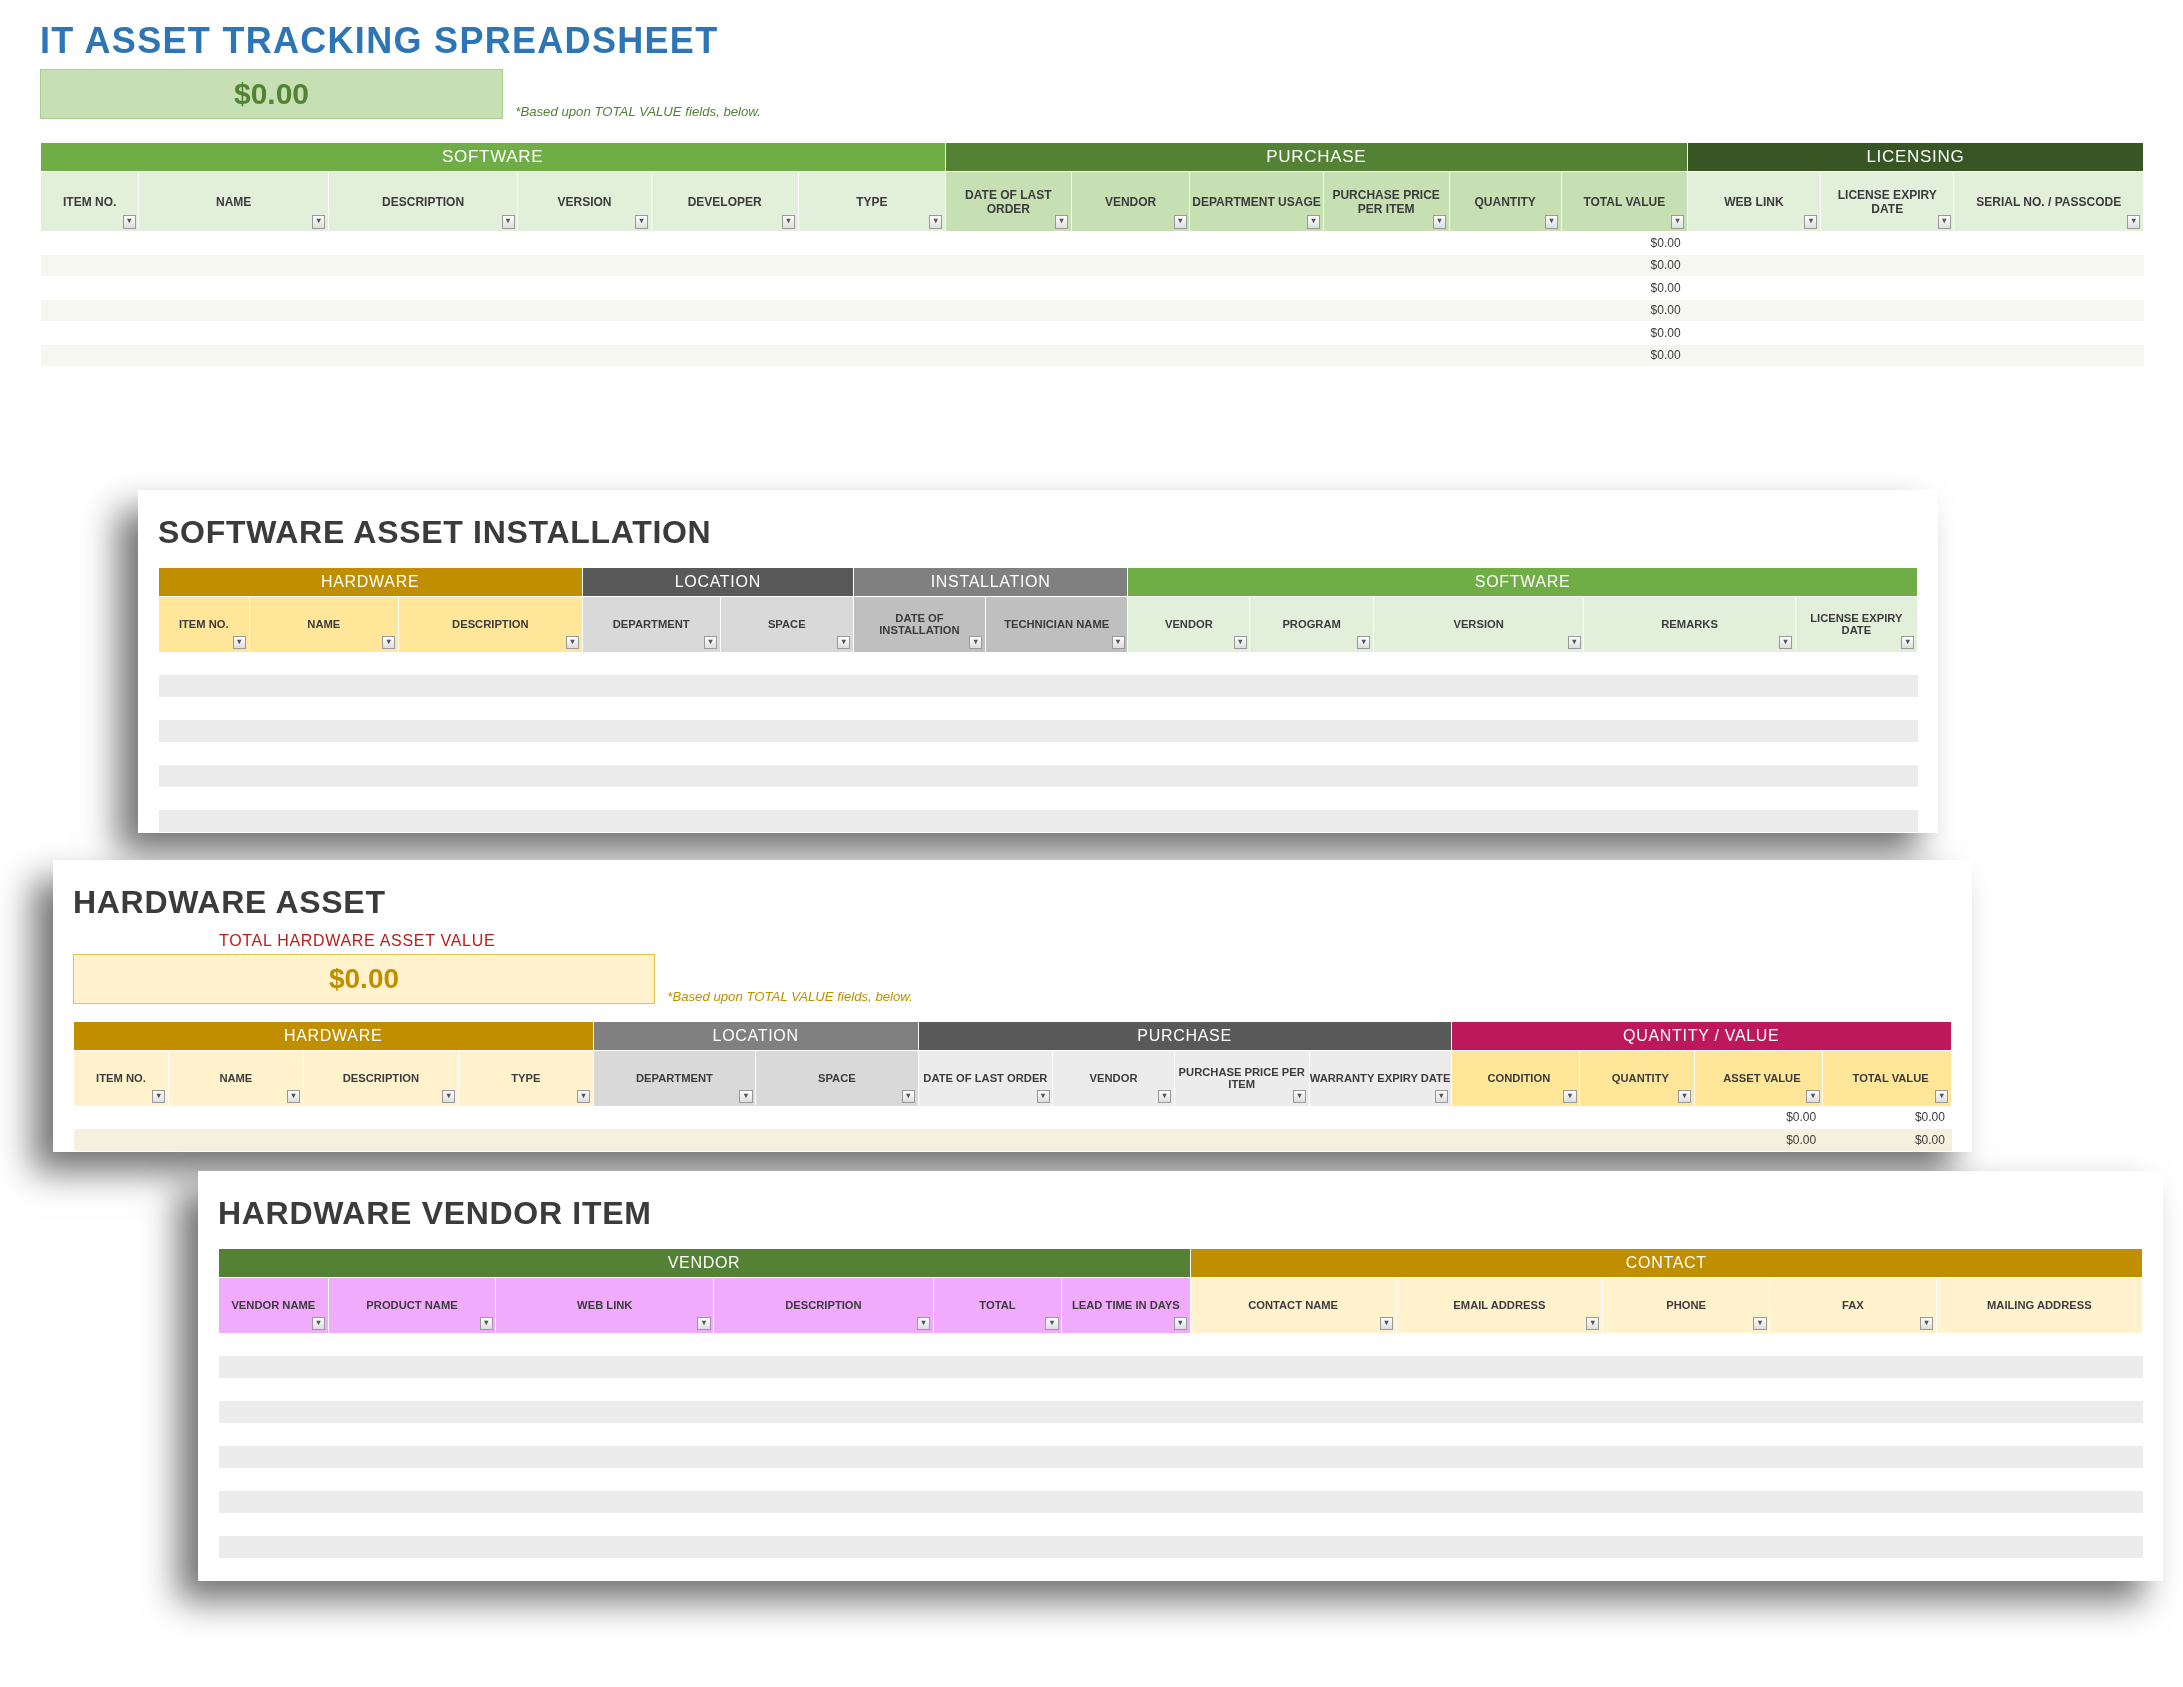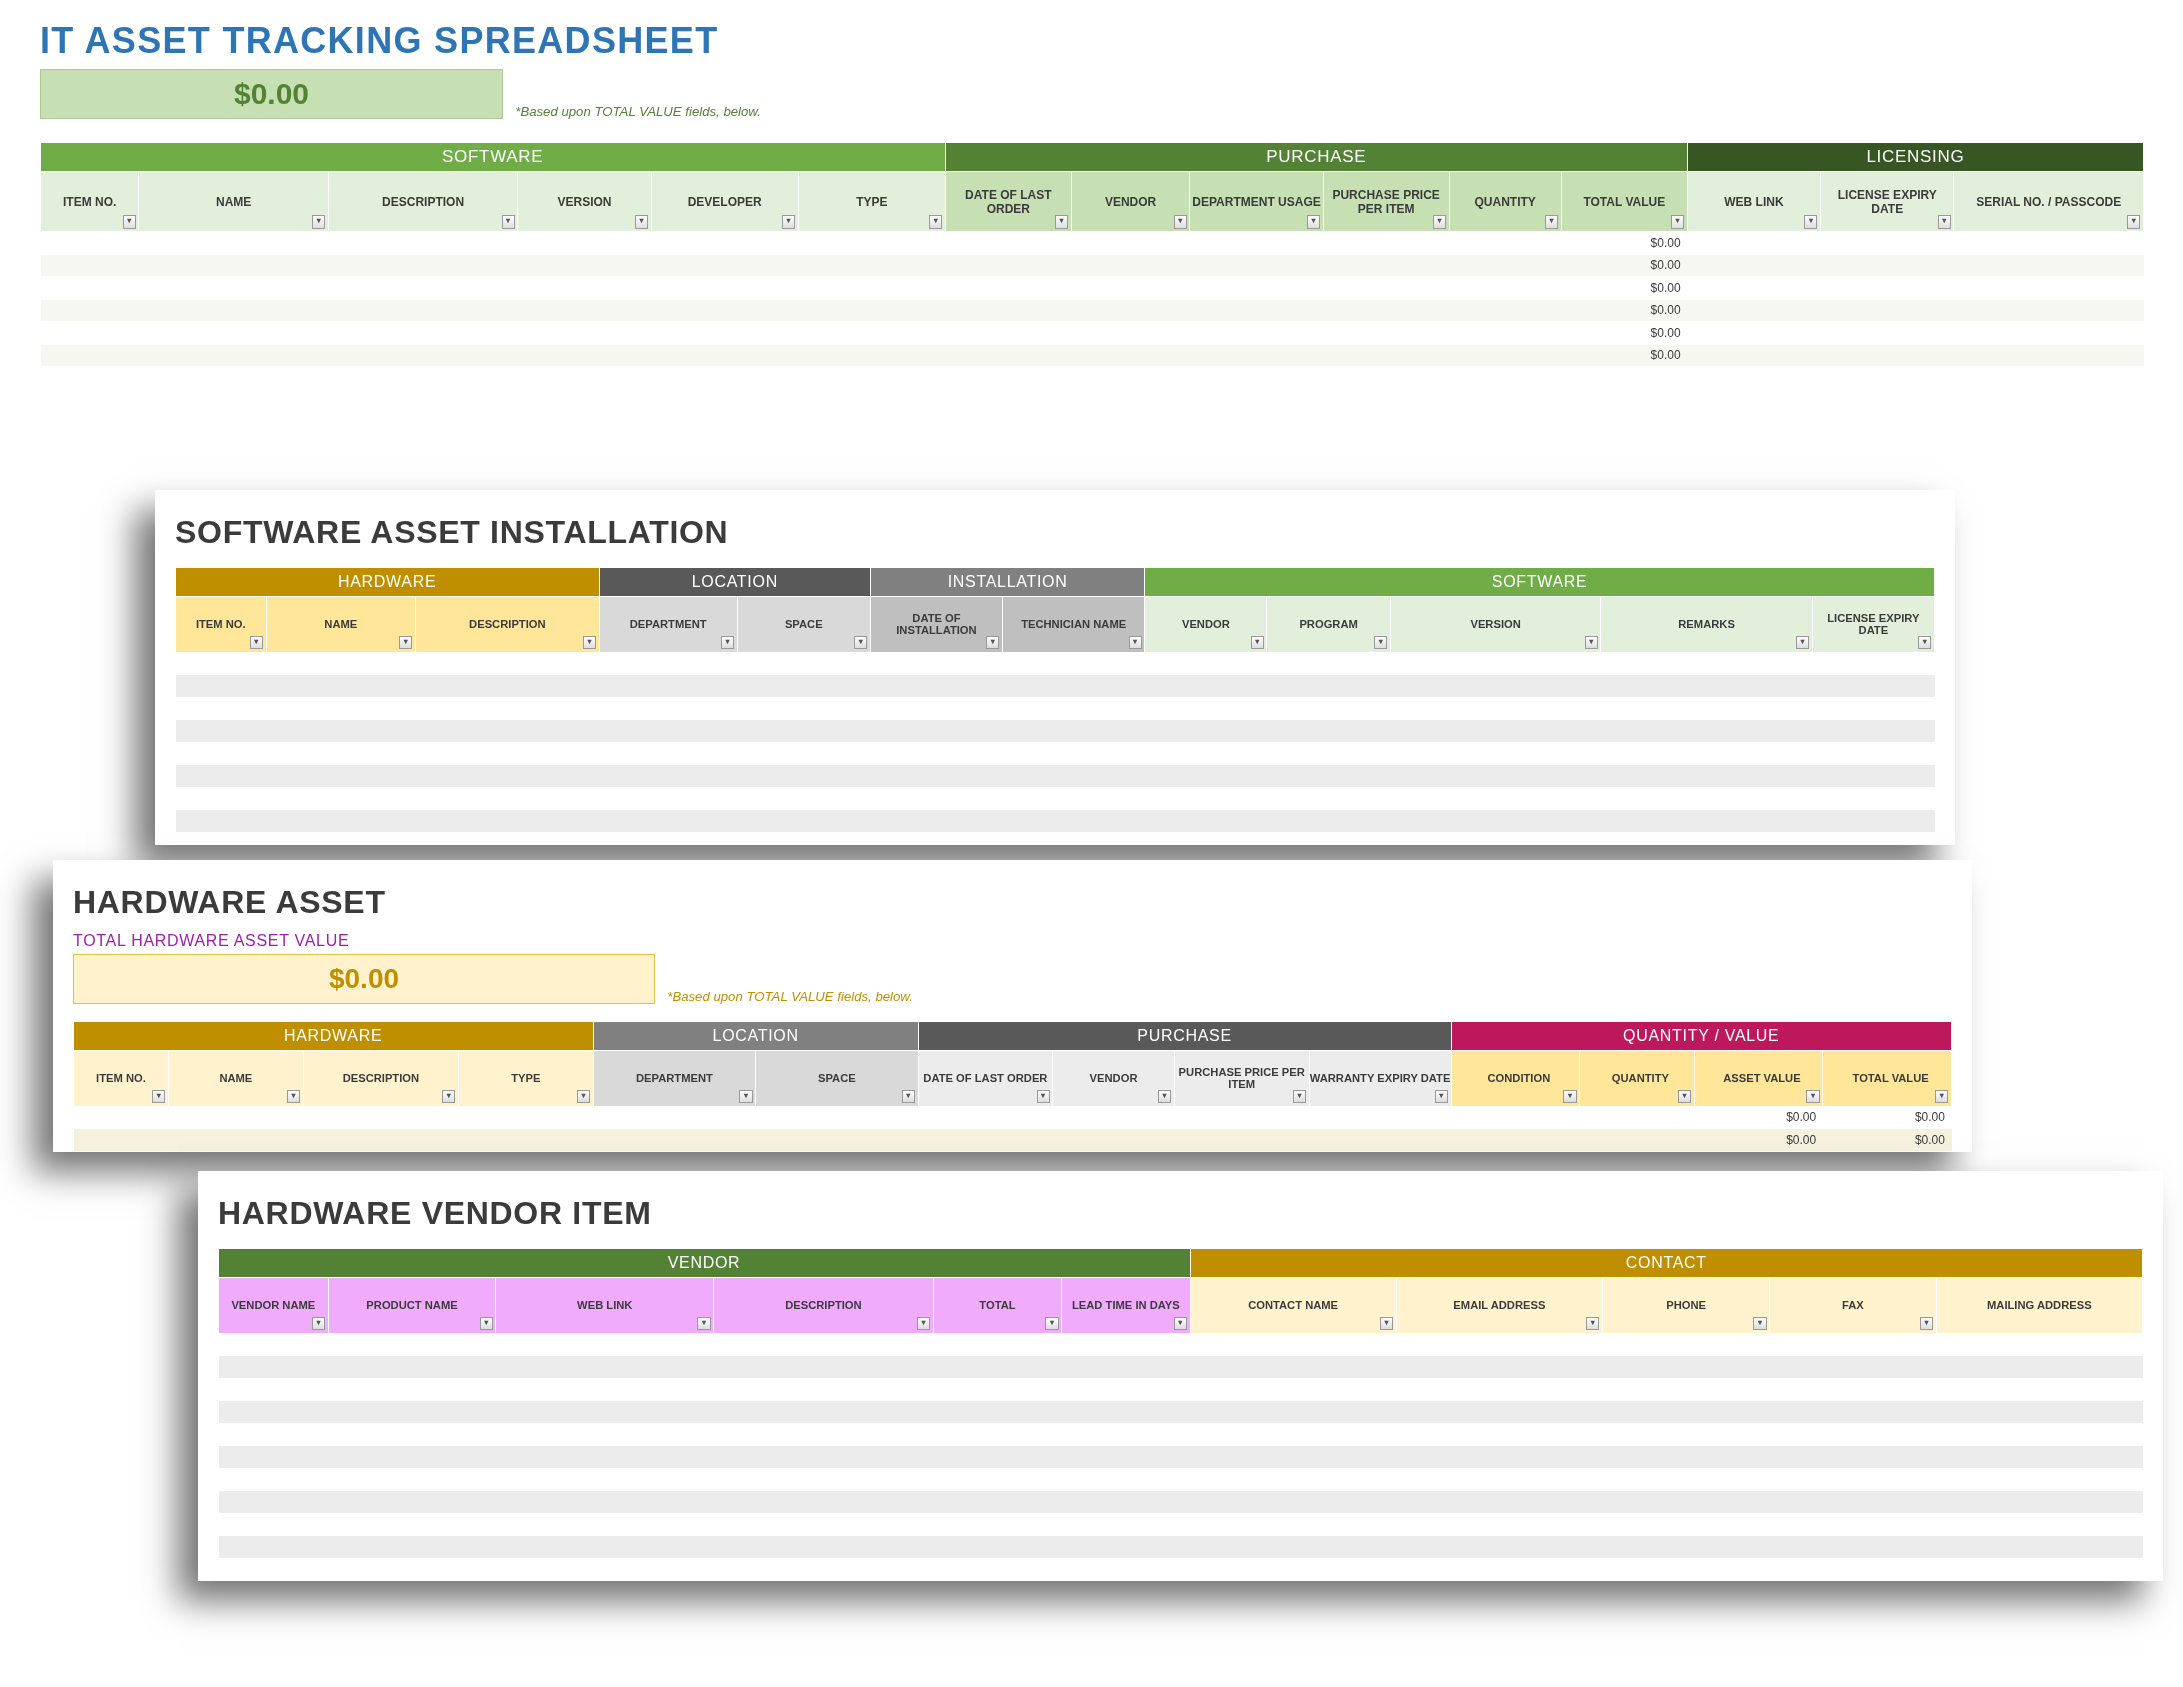--- a/index.html
+++ b/index.html
@@ -98,25 +98,25 @@
     padding-right: 6.6px;
     color: #3b3b3b;
   }
   .alt1e td { background: #f5f7f0; }
   .alt1o td { background: #fff; }
 
   
   .sheet2 {
     position: absolute;
     top: 490px;
-    left: 155px;
+    left: 138px;
     width: 1800px;
     background: #fff;
     box-shadow: -20px 20px 33px rgba(0,0,0,.55);
-    padding: 24px 20px 12px 20px;
+    padding: 24px 20px 0 20px;
   }
   .title2 {
     color: #3b3b3b;
     font-size: 32px;
     font-weight: 700;
     letter-spacing: 0.7px;
     margin-bottom: 17px;
   }
   .table2 { border-collapse: collapse; width: 100%; }
   .grpRow2 td {
@@ -160,23 +160,24 @@
     padding: 24px 20px 0 20px;
   }
   .title3 {
     color: #3b3b3b;
     font-size: 32px;
     font-weight: 700;
     letter-spacing: 0.7px;
     margin-bottom: 10.6px;
   }
   .tavLabel3 {
-    color: #a21caf;
+    color: #b91c1c;
     font-size: 16px;
     letter-spacing: 0.7px;
+    margin-left: 146px;
     margin-bottom: 4px;
   }
   .tavBox3 {
     display: inline-block;
     width: 582px;
     height: 50px;
     border: 1.3px solid #E6C243;
     background: #FFF2CC;
     color: #BF8F00;
     font-size: 28px;

